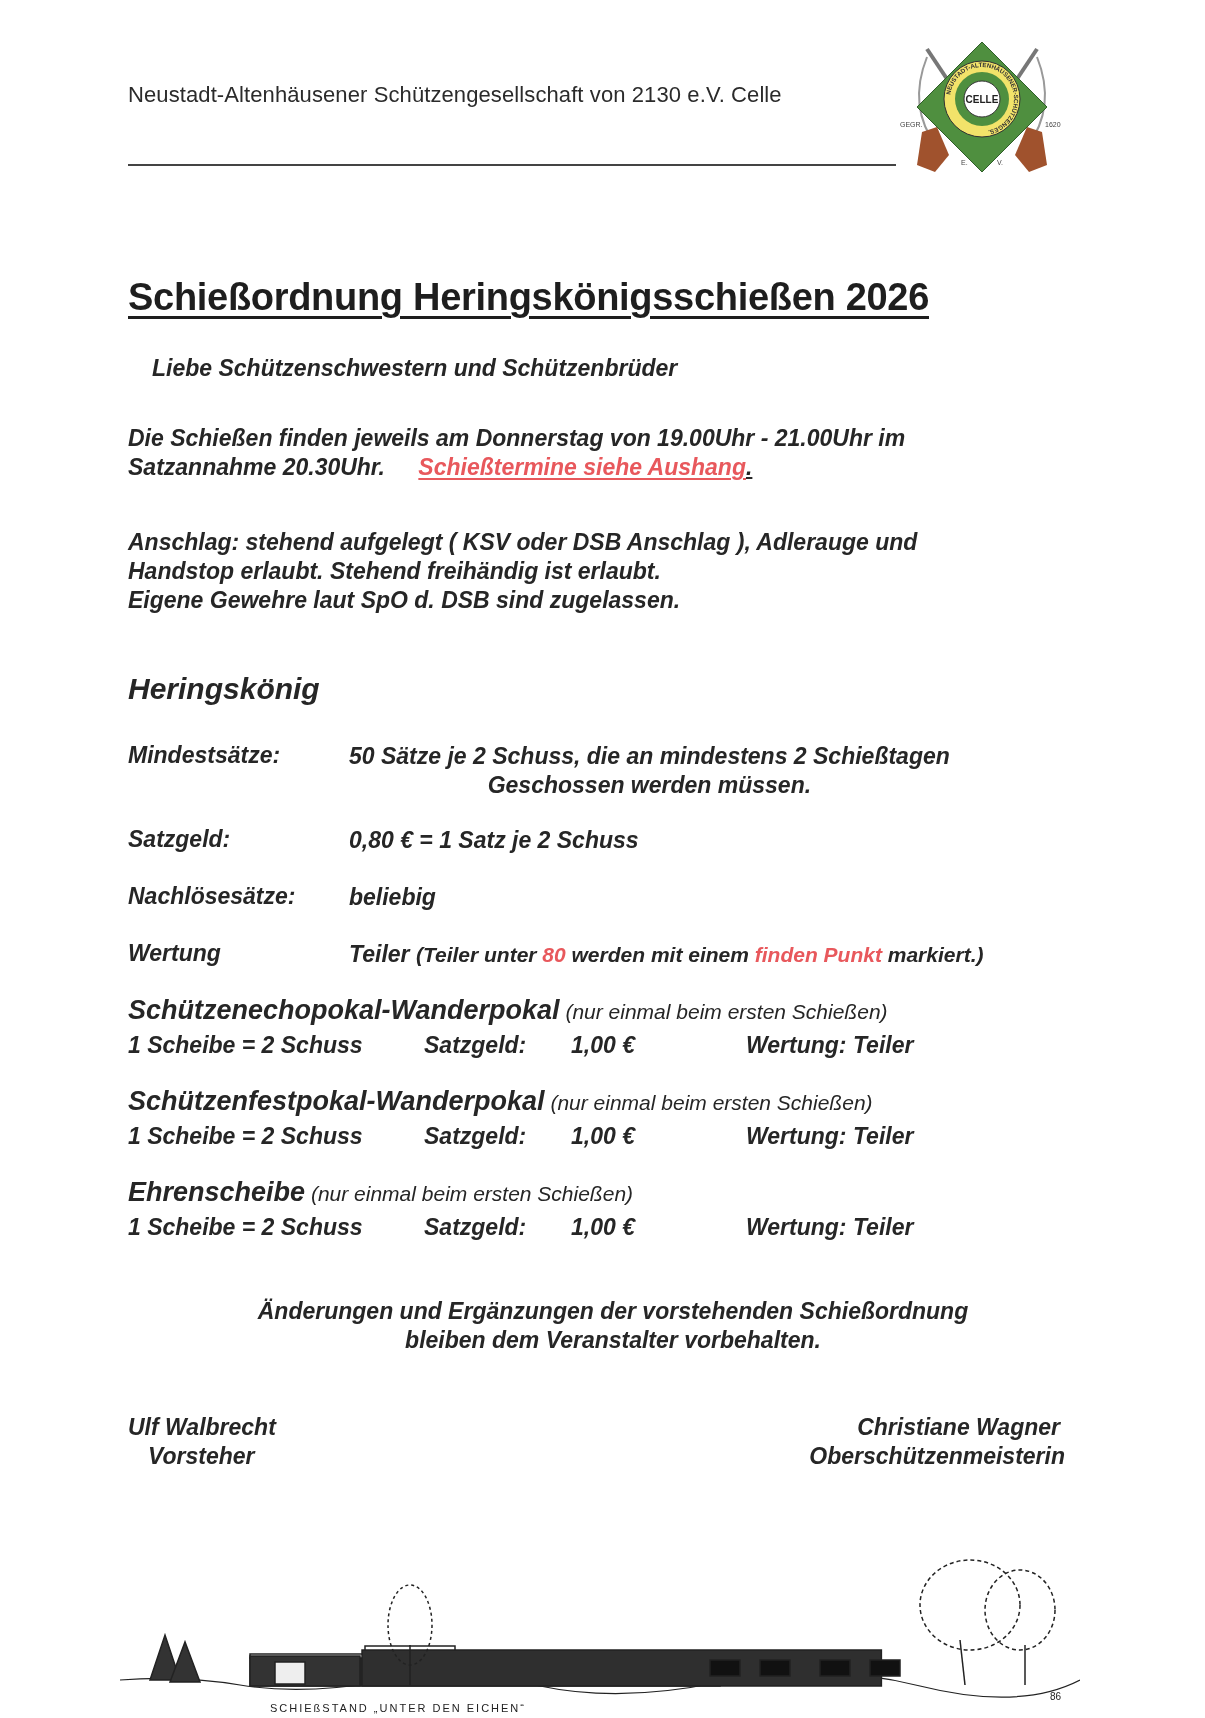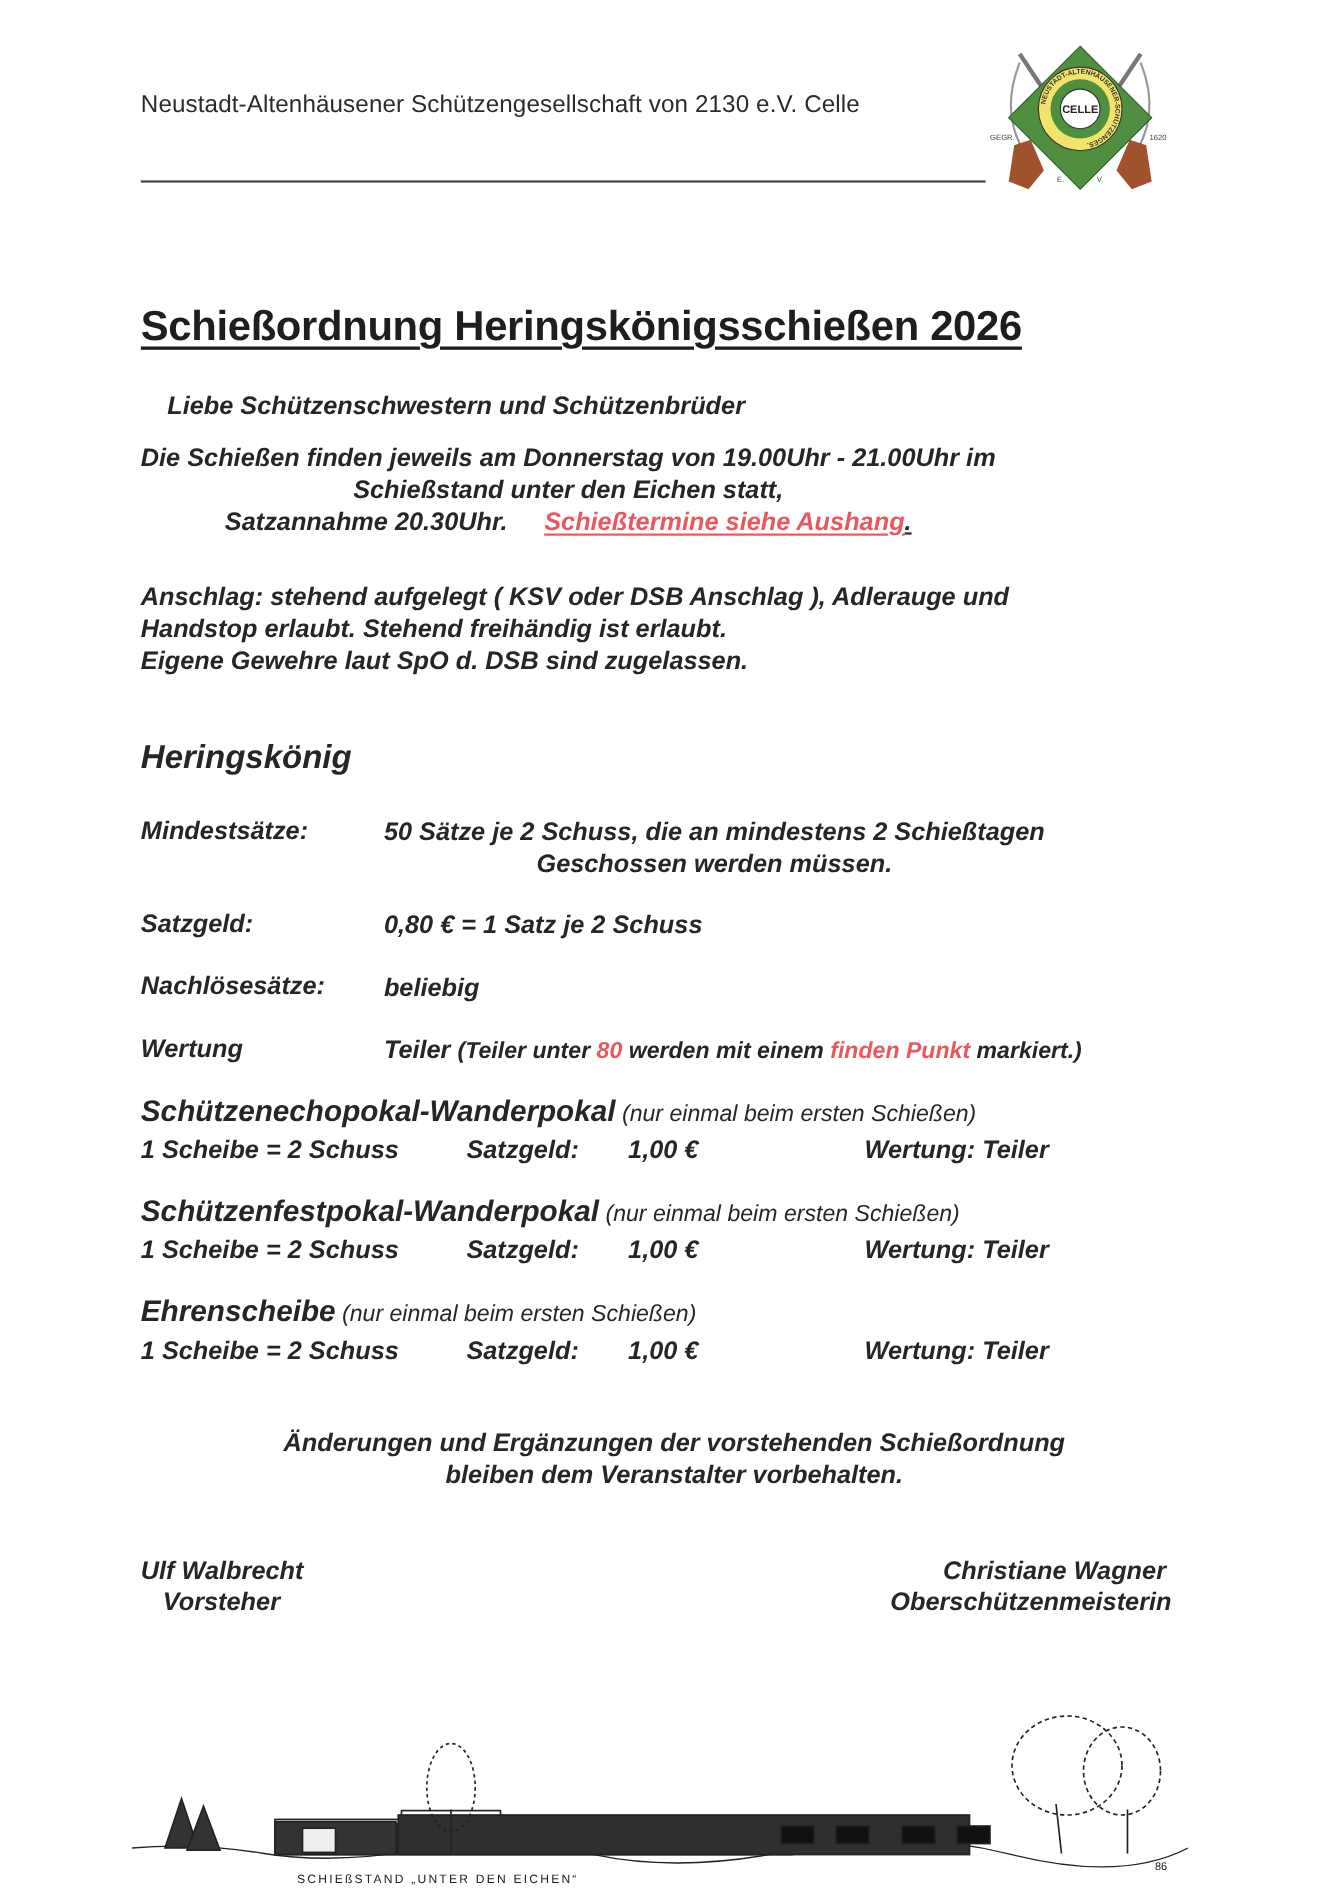--- a/index.html
+++ b/index.html
@@ -7,33 +7,33 @@
          font-family: "Liberation Sans", sans-serif; color: #222222; }
   .abs { position: absolute; }
   .org-name { left: 128px; top: 82px; font-size: 22px; color: #2b2b2b; letter-spacing: 0.1px; }
   .header-rule { left: 128px; top: 164px; width: 768px; height: 2px; background: #444; }
   .logo { left: 897px; top: 37px; width: 170px; height: 150px; }
   .title { left: 128px; top: 276px; font-size: 38px; font-weight: bold; 
            color: #1e1e1e; text-decoration: underline; text-decoration-thickness: 3px;
            text-underline-offset: 6px; letter-spacing: -0.3px; }
   .bi { font-weight: bold; font-style: italic; font-size: 23px; color: #262626; }
   .greeting { left: 128px; top: 355px; margin-left: 24px; }
-  .intro { left: 128px; top: 402px; line-height: 29px; text-align: center; }
+  .intro { left: 128px; top: 424px; line-height: 29px; }
   .red { color: #e8585c; }
   .link { color: #e8585c; text-decoration: underline; text-decoration-thickness: 2px; text-underline-offset: 3px; margin-left: 27px; }
   .weapon { left: 128px; top: 528px; line-height: 29px; }
   .section-h { left: 128px; top: 672px; font-size: 30px; font-weight: bold; font-style: italic; color: #262626; }
   .row-label { left: 128px; }
   .row-value { left: 349px; line-height: 29px; text-align: center; }
   .trophy-title { left: 128px; font-size: 27px; font-weight: bold; font-style: italic; color: #262626; }
   .trophy-note { font-size: 21px; font-weight: normal; font-style: italic; }
   .t-col1 { left: 128px; }
   .t-col2 { left: 424px; }
   .t-col3 { left: 571px; }
-  .t-col4 { left: 746px; margin-left: 40px; }
+  .t-col4 { left: 746px; }
   .notice { left: 128px; width: 970px; top: 1297px; text-align: center; line-height: 29px; }
   .sign-left { left: 128px; top: 1413px; line-height: 29px; }
   .sign-left .role { padding-left: 20px; }
   .sign-right { right: 140px; top: 1413px; line-height: 29px; text-align: right; }
   .sign-right .name { padding-right: 5px; }
   .drawing { left: 120px; top: 1550px; width: 960px; height: 168px; }
 </style>
 </head>
 <body>
 
@@ -67,21 +67,20 @@
   <text x="64" y="128" font-size="7" fill="#444" font-family="Liberation Sans, sans-serif">E.</text>
   <text x="100" y="128" font-size="7" fill="#444" font-family="Liberation Sans, sans-serif">V.</text>
 </svg>
 
 <div class="abs title">Schießordnung Heringskönigsschießen 2026</div>
 
 <div class="abs bi greeting">Liebe Schützenschwestern und Schützenbrüder</div>
 
 <div class="abs bi intro">
   <div>Die Schießen finden jeweils am Donnerstag von 19.00Uhr - 21.00Uhr im</div>
-  <div>Schießstand unter den Eichen statt,</div>
   <div><span>Satzannahme 20.30Uhr. </span><span class="link">Schießtermine siehe Aushang</span><span style="text-decoration:underline">.</span></div>
 </div>
 
 <div class="abs bi weapon">
   <div>Anschlag:  stehend aufgelegt ( KSV oder DSB Anschlag ), Adlerauge und</div>
   <div>Handstop erlaubt. Stehend freihändig ist erlaubt.</div>
   <div>Eigene Gewehre laut SpO d. DSB sind zugelassen.</div>
 </div>
 
 <div class="abs section-h">Heringskönig</div>

